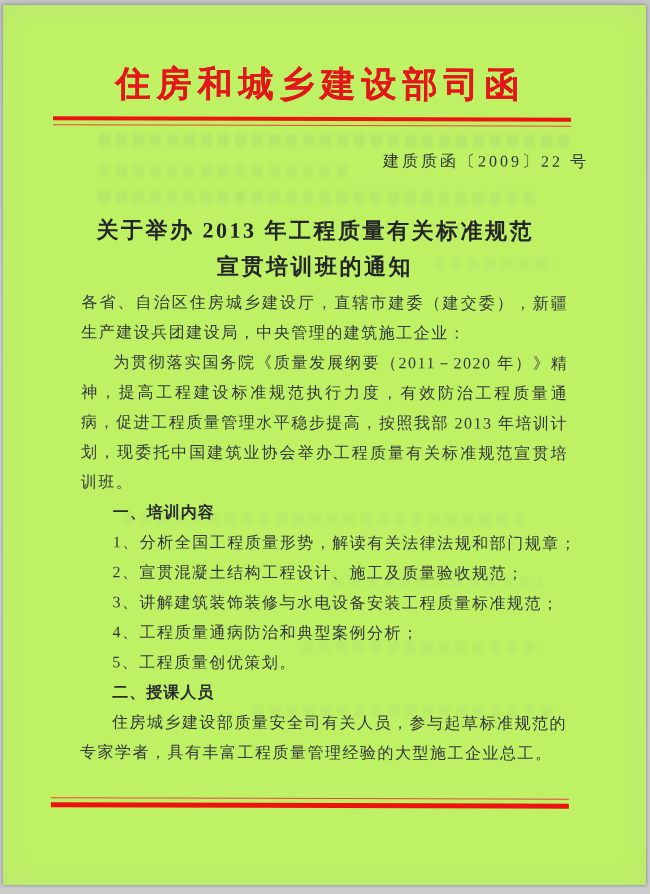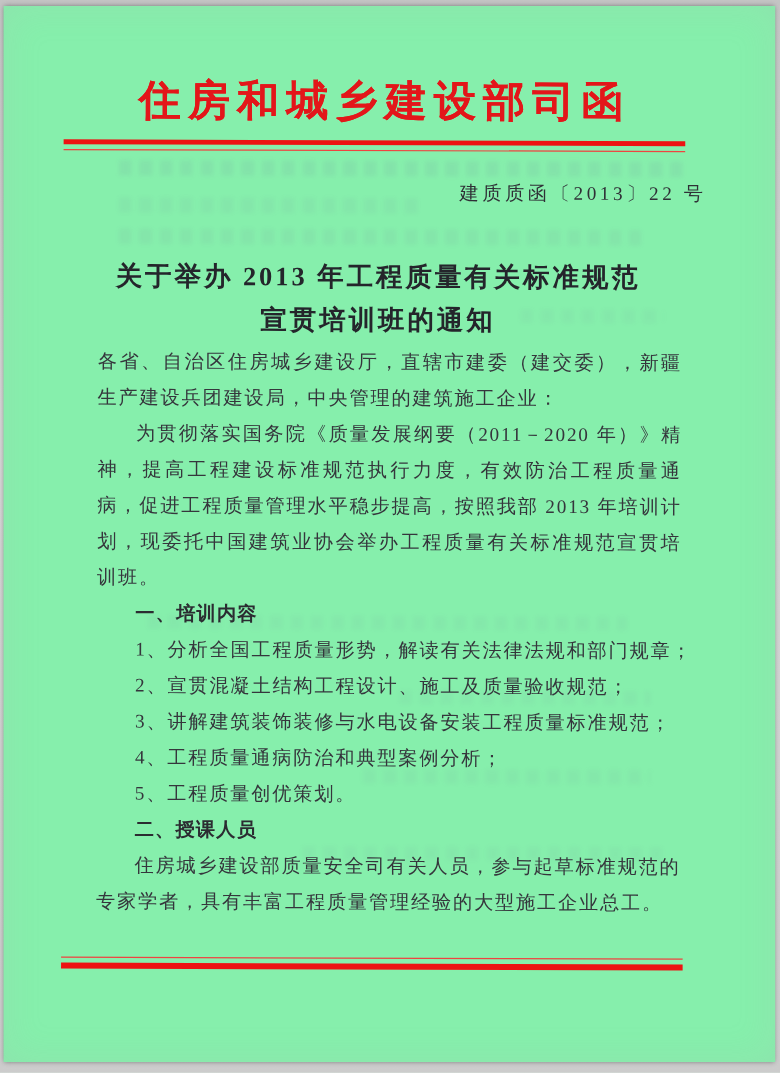--- a/index.html
+++ b/index.html
@@ -3,21 +3,21 @@
 <meta charset="utf-8">
 <style>
   html,body{margin:0;padding:0;}
   body{
     width:650px;height:894px;overflow:hidden;position:relative;
     background:linear-gradient(180deg,#c4c4c4 0%,#d6d6d6 40%,#cccccc 100%);
     font-family:"Liberation Serif","DejaVu Serif",serif;
   }
   .paper{
     position:absolute;top:5px;left:3px;right:4px;bottom:9px;
-    background:#86efac;
+    background:#bef264;
     box-shadow:0 0 4px rgba(0,0,0,.4), inset 0 0 30px rgba(180,180,175,.18);
   }
   .content{
     position:absolute;top:0;left:0;right:0;bottom:0;
     transform:rotate(0.18deg);transform-origin:50% 50%;
   }
   .letterhead{
     position:absolute;top:56px;left:0;right:10px;
     text-align:center;
     font-size:35px;font-weight:900;letter-spacing:6px;
@@ -83,21 +83,21 @@
 
     <div class="ghost g1"></div>
     <div class="ghost g2"></div>
     <div class="ghost g3"></div>
     <div class="ghost g4"></div>
     <div class="ghost g5"></div>
     <div class="ghost g6"></div>
     <div class="ghost g7"></div>
     <div class="ghost g8"></div>
 
-    <div class="doc-number">建质质函〔2013〕22 号</div>
+    <div class="doc-number">建质质函〔2009〕22 号</div>
 
     <div class="title">
       <div>关于举办 2013 年工程质量有关标准规范</div>
       <div>宣贯培训班的通知</div>
     </div>
 
     <div class="body-text">
       <p class="para">各省、自治区住房城乡建设厅，直辖市建委（建交委），新疆生产建设兵团建设局，中央管理的建筑施工企业：</p>
       <p class="para indent">为贯彻落实国务院《质量发展纲要（2011－2020 年）》精神，提高工程建设标准规范执行力度，有效防治工程质量通病，促进工程质量管理水平稳步提高，按照我部 2013 年培训计划，现委托中国建筑业协会举办工程质量有关标准规范宣贯培训班。</p>
       <div class="heading">一、培训内容</div>

